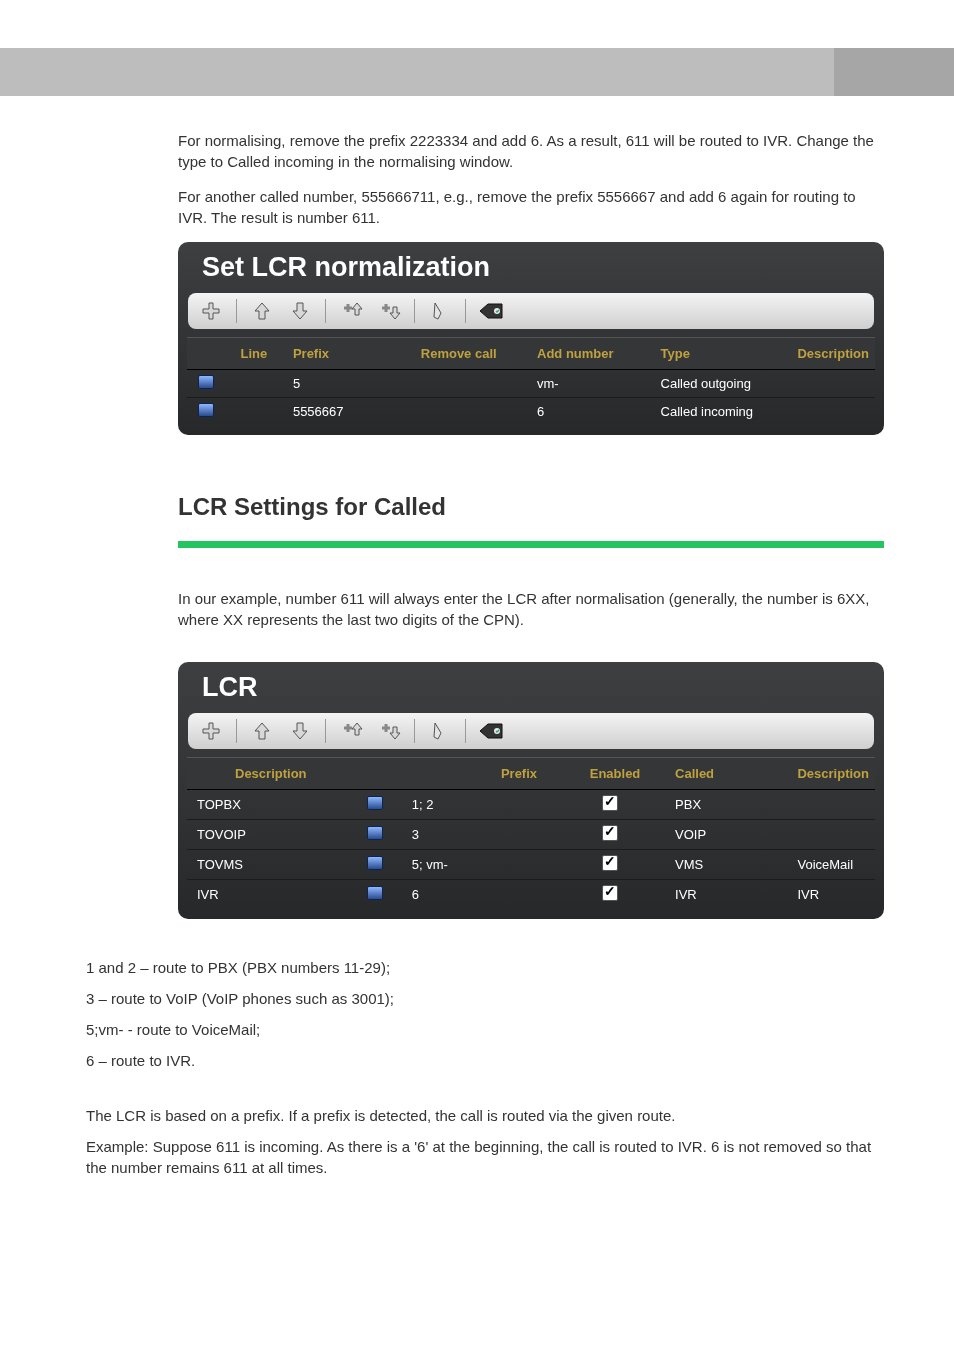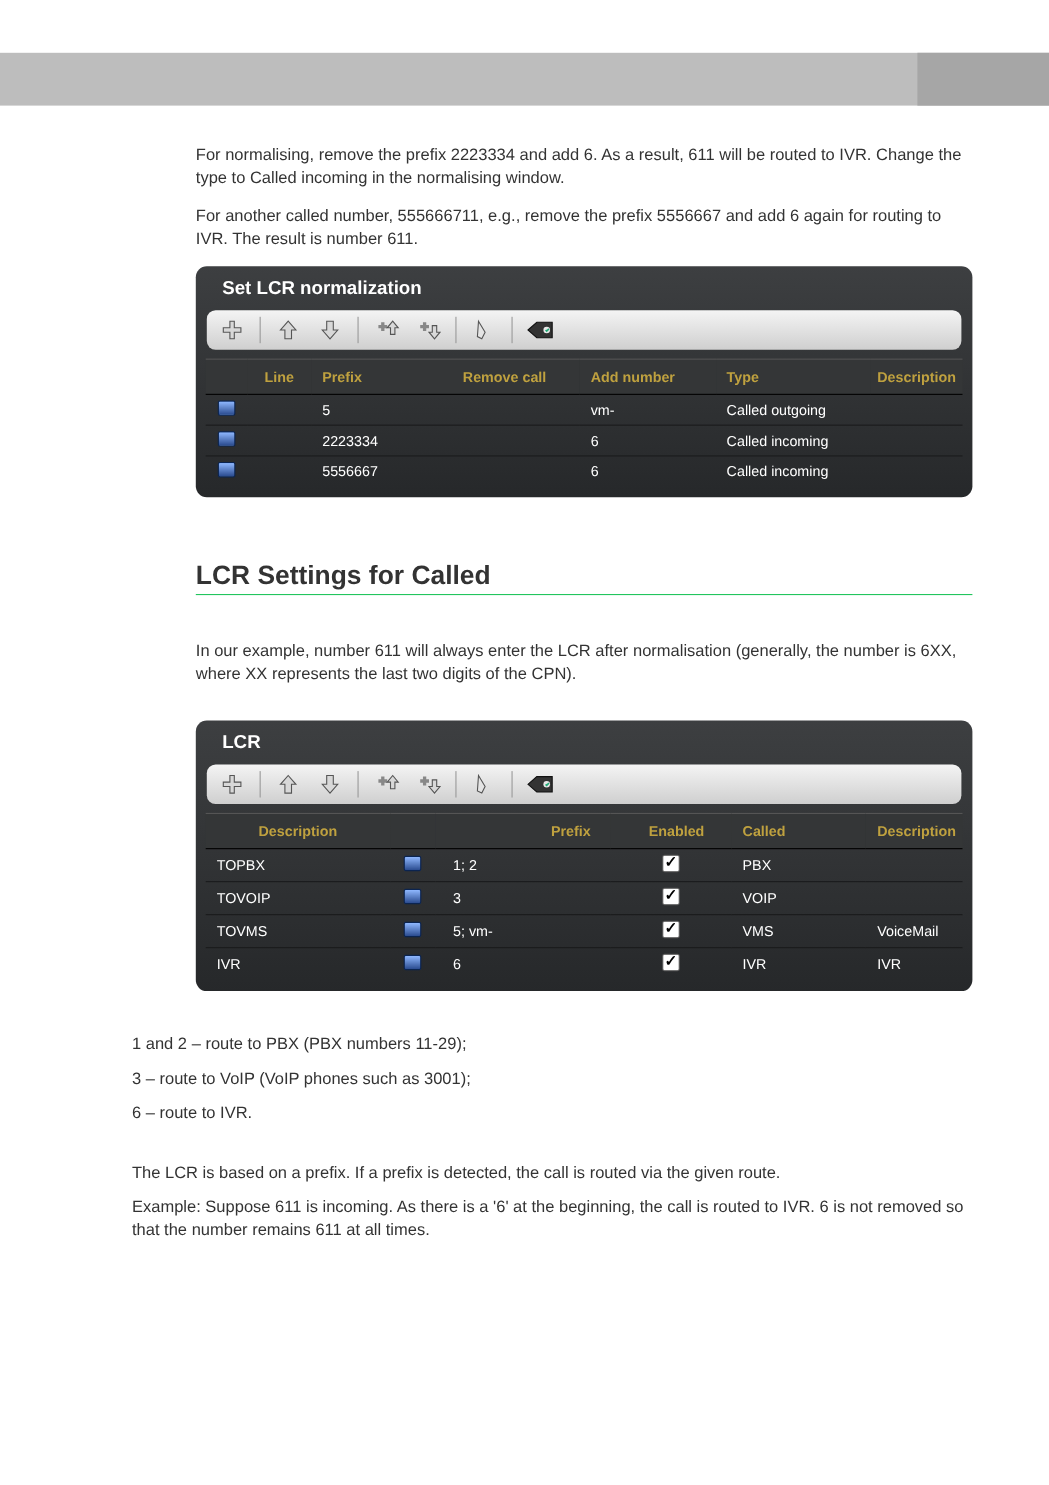--- a/index.html
+++ b/index.html
@@ -38,21 +38,21 @@
     background: linear-gradient(#3d3f41, #26282a);
     border-radius: 10px;
     padding: 0 0 6px 0;
     color: #fff;
     margin: 14px 0 58px 0;
     overflow: hidden;
   }
   .panel-title {
     font-family: Verdana, sans-serif;
     font-weight: bold;
-    font-size: 17px;
+    font-size: 27px;
     color: #fff;
     padding: 10px 34px 6px 24px;
   }
   .toolbar {
     background: linear-gradient(#f4f4f4, #cfcfcf);
     height: 36px;
     margin: 4px 10px 8px 10px;
     border-radius: 8px;
     display: flex;
     align-items: center;
@@ -122,22 +122,22 @@
     font-weight: bold;
   }
 
   .section-wrap {
     margin: 0 70px 0 178px;
   }
   h2.section {
     font-size: 24px;
     font-weight: bold;
     color: #333;
-    border-bottom: 1px solid #22c55e;
-    padding-bottom: 2px;
+    border-bottom: 7px solid #22c55e;
+    padding-bottom: 20px;
     margin: 18px 0 40px 0;
   }
 
   
   .norm th:nth-child(1), .norm td:nth-child(1){ width: 28px; text-align:center; }
   .norm th:nth-child(2), .norm td:nth-child(2){ width: 50px; text-align:center; }
   .norm th:nth-child(3), .norm td:nth-child(3){ width: 100px; text-align:left; padding-left:10px;}
   .norm th:nth-child(4), .norm td:nth-child(4){ width: 140px; text-align:center; }
   .norm th:nth-child(5), .norm td:nth-child(5){ width: 120px; text-align:left; padding-left:10px;}
   .norm th:nth-child(6), .norm td:nth-child(6){ width: 140px; text-align:left; padding-left:10px;}
@@ -149,21 +149,21 @@
   .lcr th:nth-child(2), .lcr td:nth-child(2){ width:30px; text-align:center; }
   .lcr th:nth-child(3), .lcr td:nth-child(3){ width:130px; text-align:left; padding-left:16px;}
   .lcr th:nth-child(4), .lcr td:nth-child(4){ width:90px; text-align:center; }
   .lcr th:nth-child(5), .lcr td:nth-child(5){ width:110px; text-align:left; padding-left:10px;}
   .lcr th:nth-child(6), .lcr td:nth-child(6){ text-align:left; padding-left:10px;}
 
   .lcr th:nth-child(3){ text-align:right; padding-right:18px; }
   .lcr th:nth-child(4){ text-align:center; padding-left:16px; }
 
   .bullets {
-    margin: 38px 70px 0 120px;
+    margin: 38px 70px 0 86px;
   }
   .bullets p {
     margin: 0 0 10px 0;
     font-size: 15px;
     line-height: 1.4;
   }
 </style>
 </head>
 <body>
 
@@ -238,29 +238,20 @@
             <td></td>
             <td>5</td>
             <td></td>
             <td>vm-</td>
             <td>Called outgoing</td>
             <td></td>
           </tr>
           <tr>
             <td><span class="row-sel"></span></td>
             <td></td>
-            <td>2223334</td>
-            <td></td>
-            <td>6</td>
-            <td>Called incoming</td>
-            <td></td>
-          </tr>
-          <tr>
-            <td><span class="row-sel"></span></td>
-            <td></td>
             <td>5556667</td>
             <td></td>
             <td>6</td>
             <td>Called incoming</td>
             <td></td>
           </tr>
         </tbody>
     </table>
   </div>
 </div>
@@ -361,16 +352,17 @@
             <td>IVR</td>
           </tr>
         </tbody>
     </table>
   </div>
 </div>
 
 <div class="bullets">
   <p>1 and 2 – route to PBX (PBX numbers 11-29);</p>
   <p>3 – route to VoIP (VoIP phones such as 3001);</p>
+  <p>5;vm- - route to VoiceMail;</p>
   <p>6 – route to IVR.</p>
   <p style="margin-top:34px;">The LCR is based on a prefix. If a prefix is detected, the call is routed via the given route.</p>
   <p>Example: Suppose 611 is incoming. As there is a '6' at the beginning, the call is routed to IVR. 6 is not removed so that the number remains 611 at all times.</p>
 </div>
 
 </body></html>

